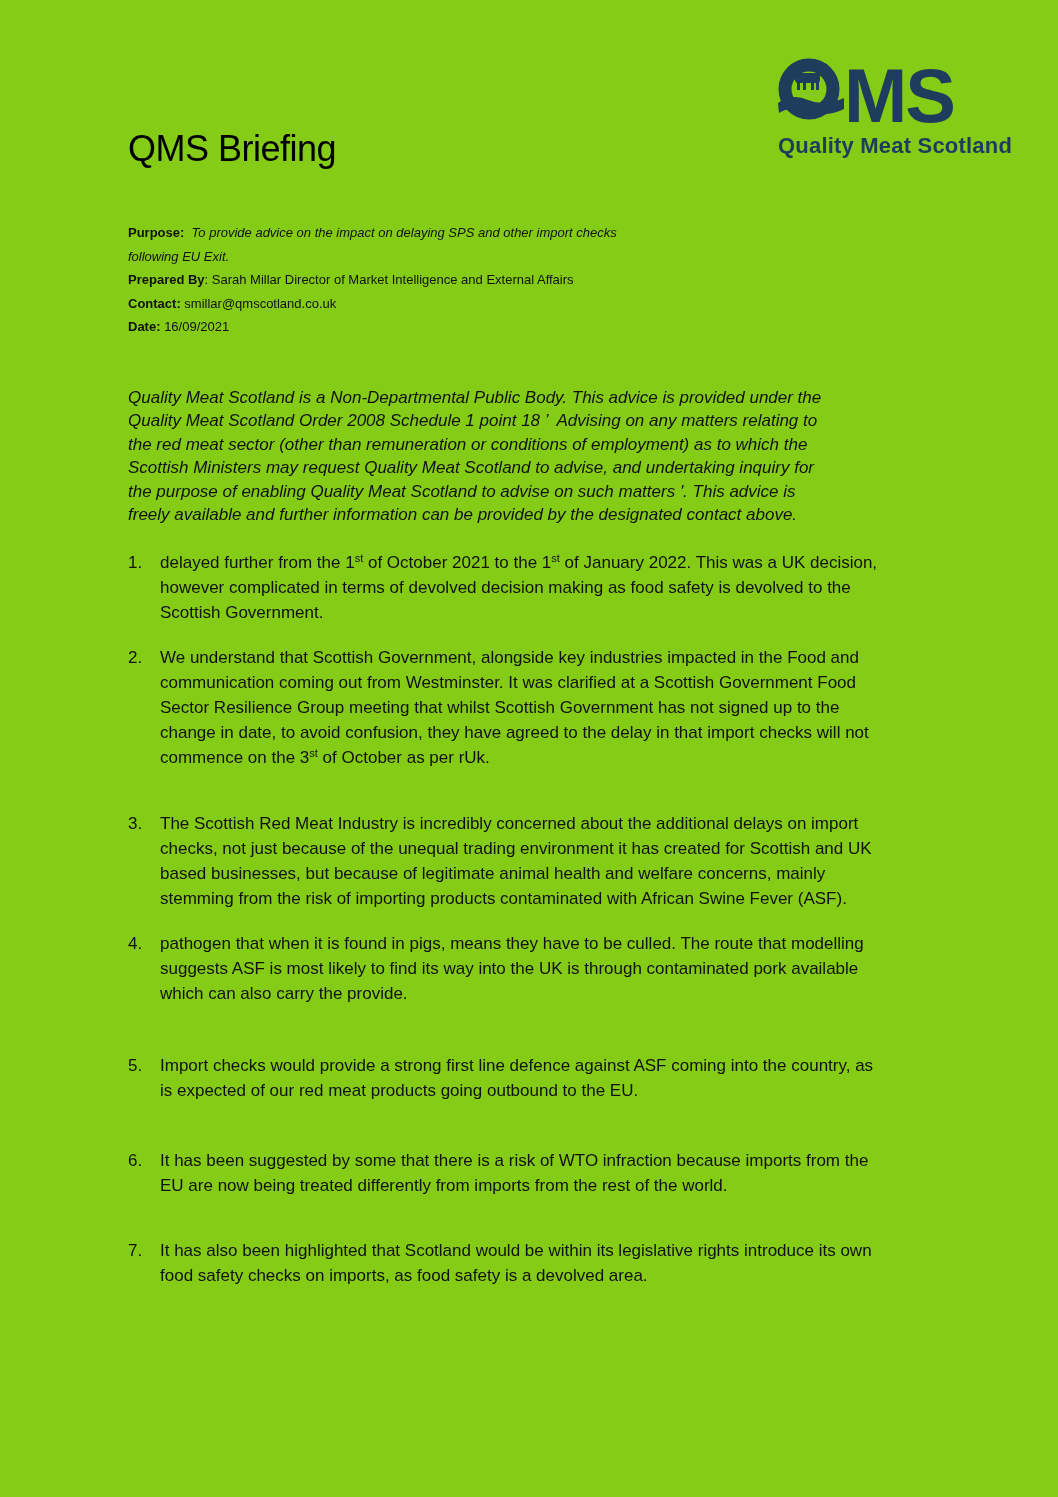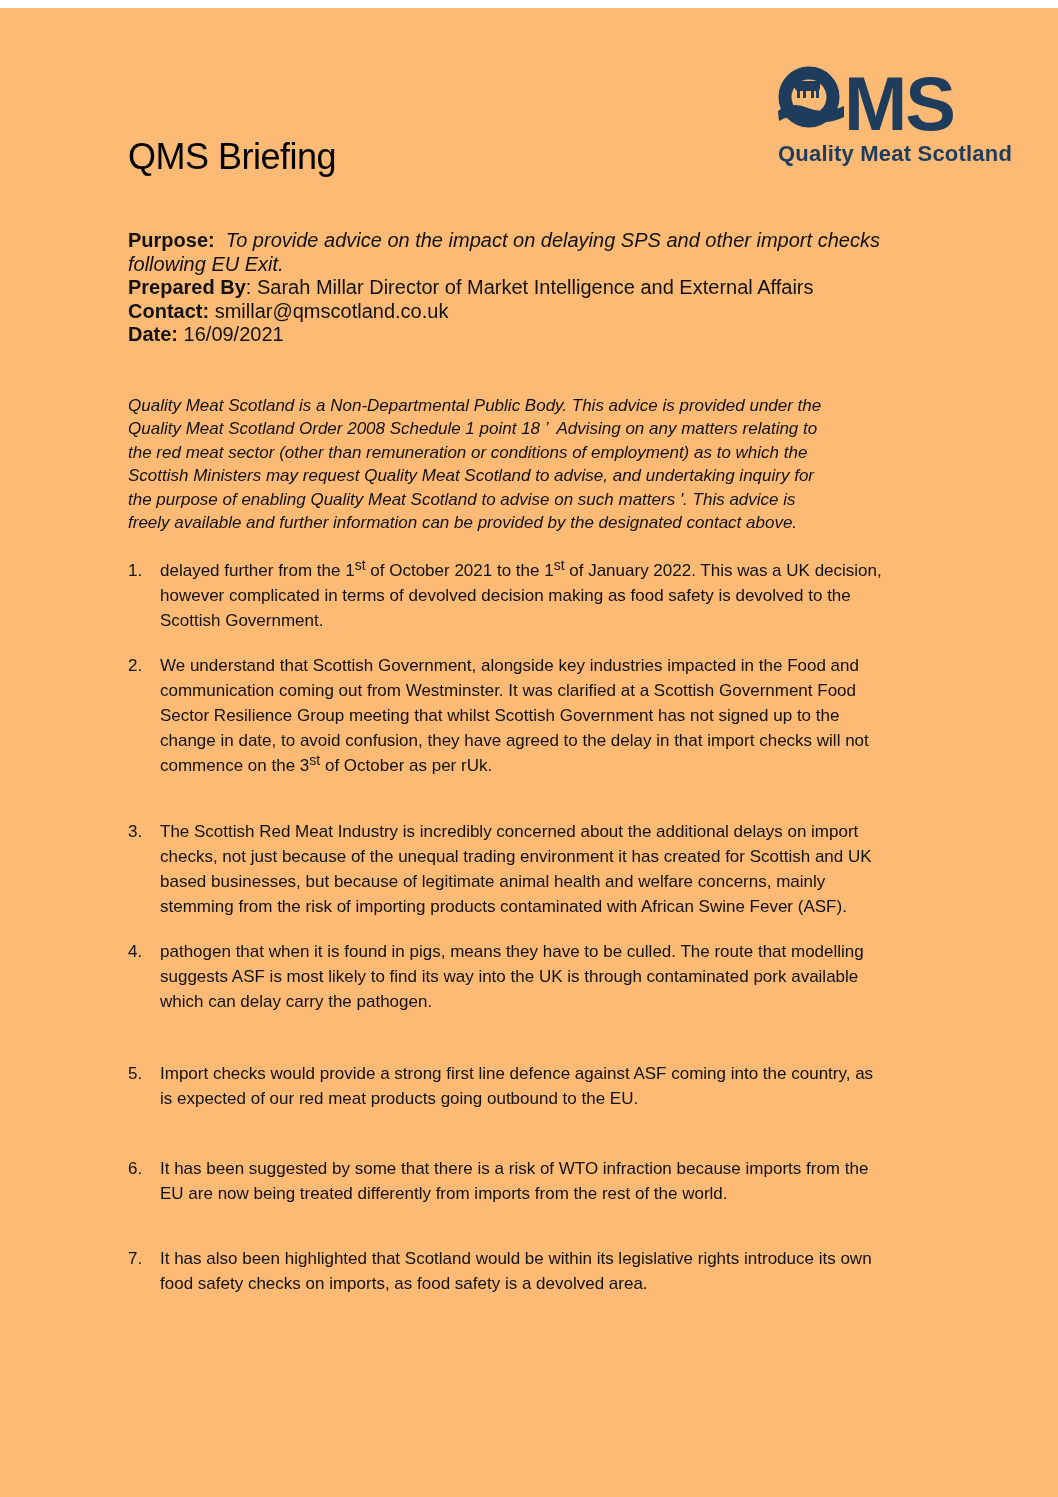--- a/index.html
+++ b/index.html
@@ -4,21 +4,21 @@
 <style>
   html,body{margin:0;padding:0;}
   body{
     width:1058px;height:1497px;
     background:#ffffff;
     font-family:"Liberation Sans","DejaVu Sans",sans-serif;
     color:#111111;
     position:relative;
     overflow:hidden;
   }
-  .page{position:absolute;inset:0;background:#fdba74;margin-top:8px;}
+  .page{position:absolute;inset:0;background:#84cc16;}
 
   
   .logo-block{
     position:absolute;left:778px;top:56px;width:196px;
     text-align:center;
   }
   .logo-row{display:flex;align-items:flex-end;justify-content:flex-start;height:70px;}
   .logo-q-svg{display:block;width:66px;height:70px;}
   .logo-ms{
     font-size:76px;line-height:60px;font-weight:bold;
@@ -37,21 +37,21 @@
   .doc-title{
     position:absolute;left:128px;top:126px;
     font-size:36px;font-weight:normal;line-height:46px;
     color:#000000;
     letter-spacing:-0.5px;
   }
 
   
   .meta-block{
     position:absolute;left:128px;top:221px;width:830px;
-    font-size:20px;line-height:23.5px;
+    font-size:13px;line-height:23.5px;
   }
   .meta-block .line{white-space:pre-wrap;}
   .run-b{font-weight:bold;}
   .run-i{font-style:italic;}
 
   
   .disclaimer{
     position:absolute;left:128px;top:386px;width:840px;
     font-size:17px;line-height:23.4px;
     font-style:italic;
@@ -68,21 +68,21 @@
   .list-item .item-text{flex:1;}
   .list-item .line{white-space:pre-wrap;}
   .list-item:nth-child(2){margin-top:20px;}
   .list-item:nth-child(3){margin-top:41px;}
   .list-item:nth-child(4){margin-top:20px;}
   .list-item:nth-child(5){margin-top:47px;}
   .list-item:nth-child(6){margin-top:45px;}
   .list-item:nth-child(7){margin-top:40px;}
 
   sup{
-    font-size:14px;
+    font-size:11px;
     line-height:0;
     position:relative;top:-6px;
     vertical-align:baseline;
   }
 
   :root{--navy:#1e3c5c;}
 </style>
 </head>
 <body>
 
@@ -158,21 +158,21 @@
           <div class="line"><span>checks, not just because of the unequal trading environment it has created for Scottish and UK</span></div>
           <div class="line"><span>based businesses, but because of legitimate animal health and welfare concerns, mainly</span></div>
           <div class="line"><span>stemming from the risk of importing products contaminated with African Swine Fever (ASF).</span></div>
         </div>
       </div>
       <div class="list-item">
         <span class="num">4.</span>
         <div class="item-text">
           <div class="line"><span>pathogen that when it is found in pigs, means they have to be culled. The route that modelling</span></div>
           <div class="line"><span>suggests ASF is most likely to find its way into the UK is through contaminated pork available</span></div>
-          <div class="line"><span>which can delay carry the pathogen.</span></div>
+          <div class="line"><span>which can also carry the provide.</span></div>
         </div>
       </div>
       <div class="list-item">
         <span class="num">5.</span>
         <div class="item-text">
           <div class="line"><span>Import checks would provide a strong first line defence against ASF coming into the country, as</span></div>
           <div class="line"><span>is expected of our red meat products going outbound to the EU.</span></div>
         </div>
       </div>
       <div class="list-item">

